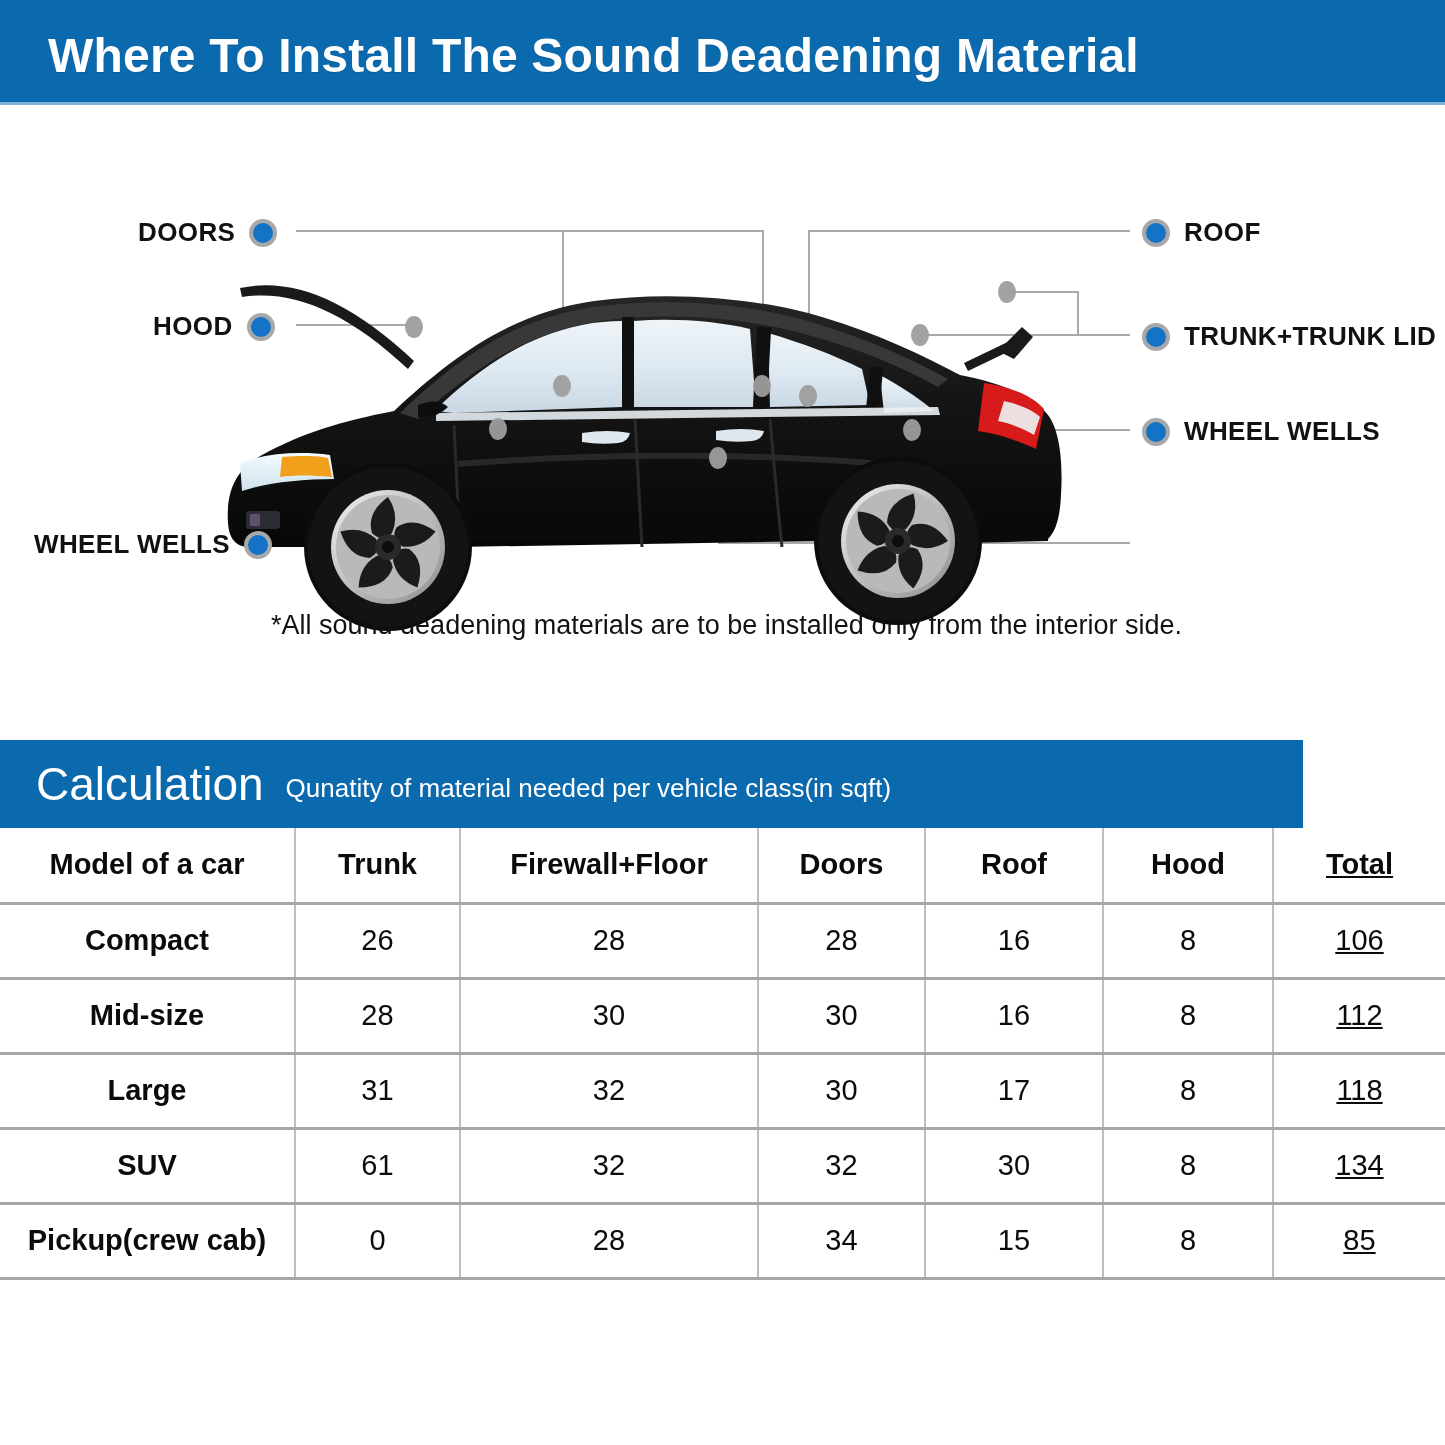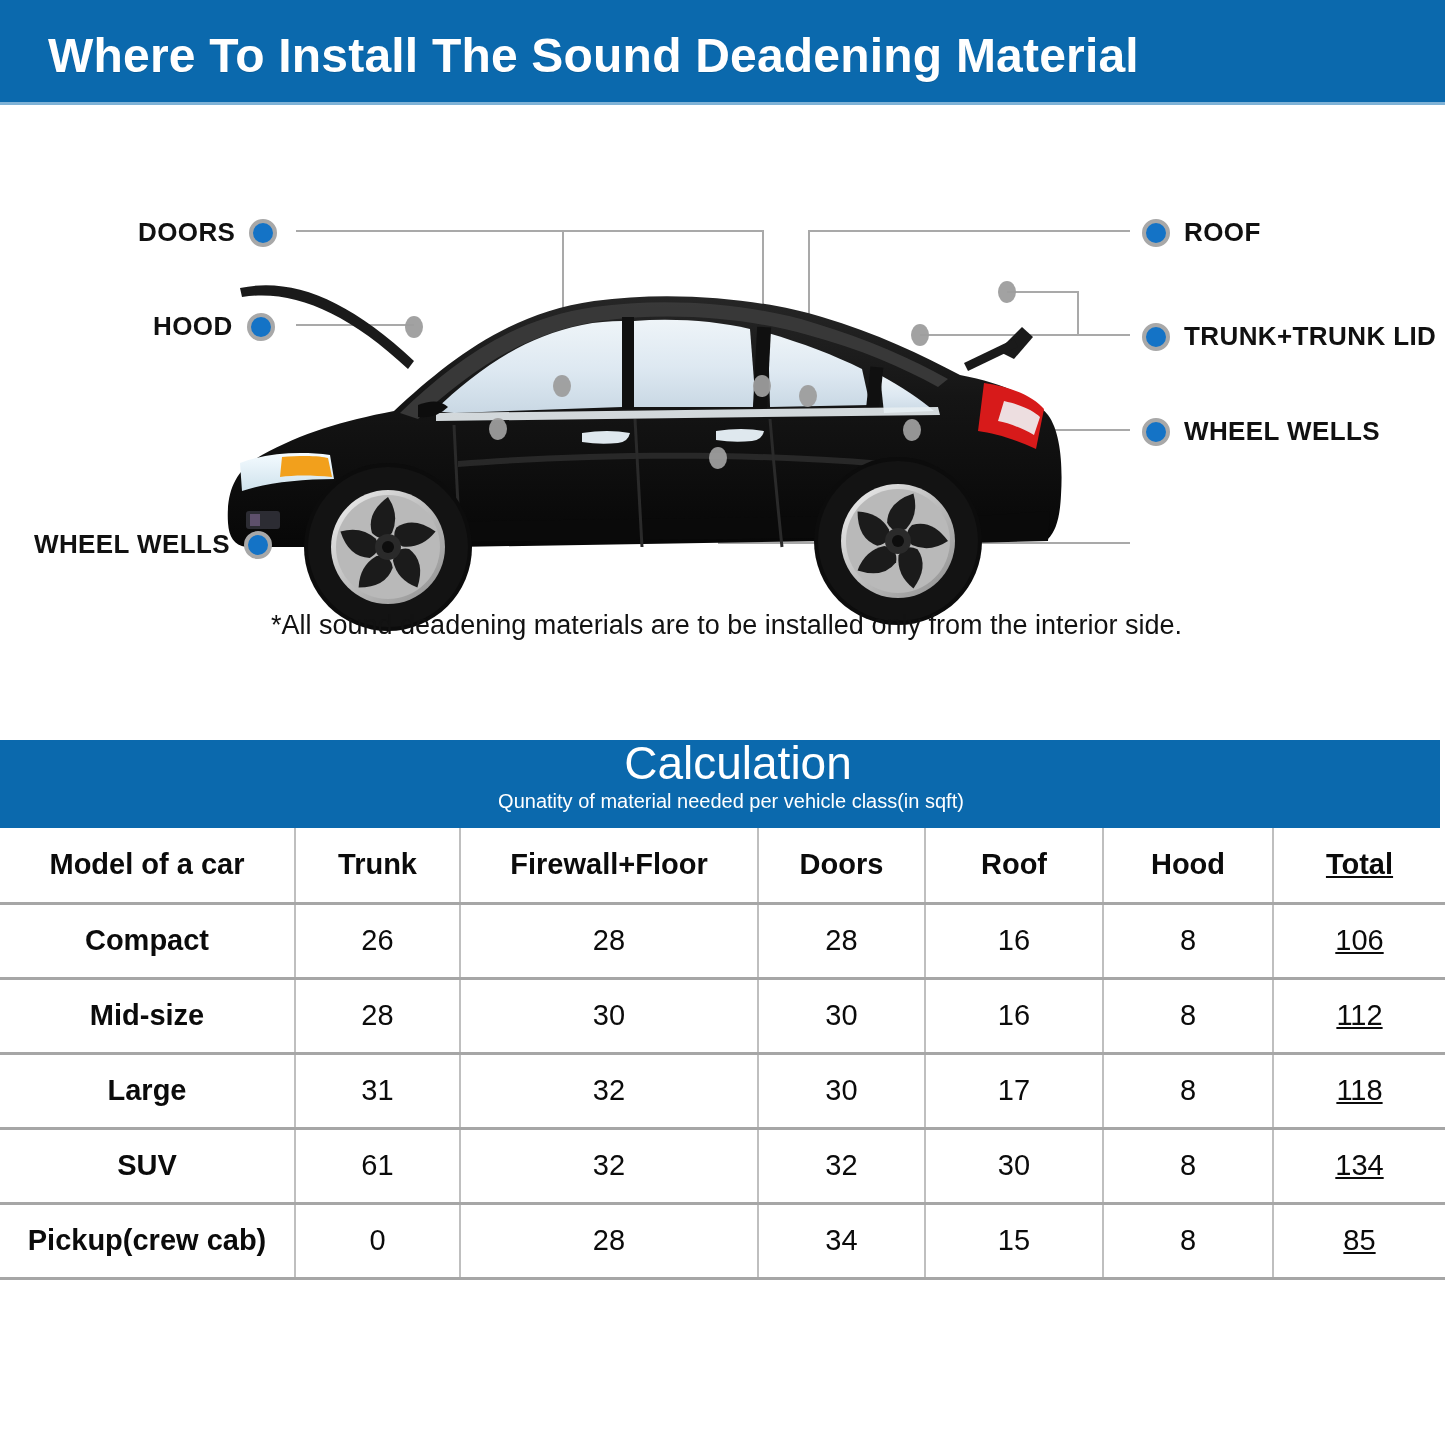--- a/index.html
+++ b/index.html
@@ -61,32 +61,32 @@
     white-space:nowrap;
     margin-left:28px;
   }
 
   
   #car { position:absolute; left:222px; top:150px; width:845px; height:390px; }
   #car svg { display:block; width:845px; height:390px; }
 
   
   #calc-band {
-    position:absolute; left:0; top:740px; width:1440px; height:88px;
+    position:absolute; left:0; top:740px; width:1303px; height:88px;
     background:#0b69ad;
-    display:flex; align-items:center;flex-direction:column;
+    display:flex; align-items:center;
   }
   #calc-title {
     margin-left:36px;
     font-size:46px; color:#ffffff; font-weight:normal;
     line-height:1;
   }
   #calc-sub {
     margin-left:22px;
-    font-size:20px; color:#ffffff; font-weight:normal;
+    font-size:26px; color:#ffffff; font-weight:normal;
     position:relative; top:4px;
   }
 
   
   #tbl-wrap { position:absolute; left:0; top:828px; width:1445px; }
   table { border-collapse:collapse; width:1445px; table-layout:fixed; }
   col.c0 { width:295px; }
   col.c1 { width:165px; }
   col.c2 { width:298px; }
   col.c3 { width:167px; }

